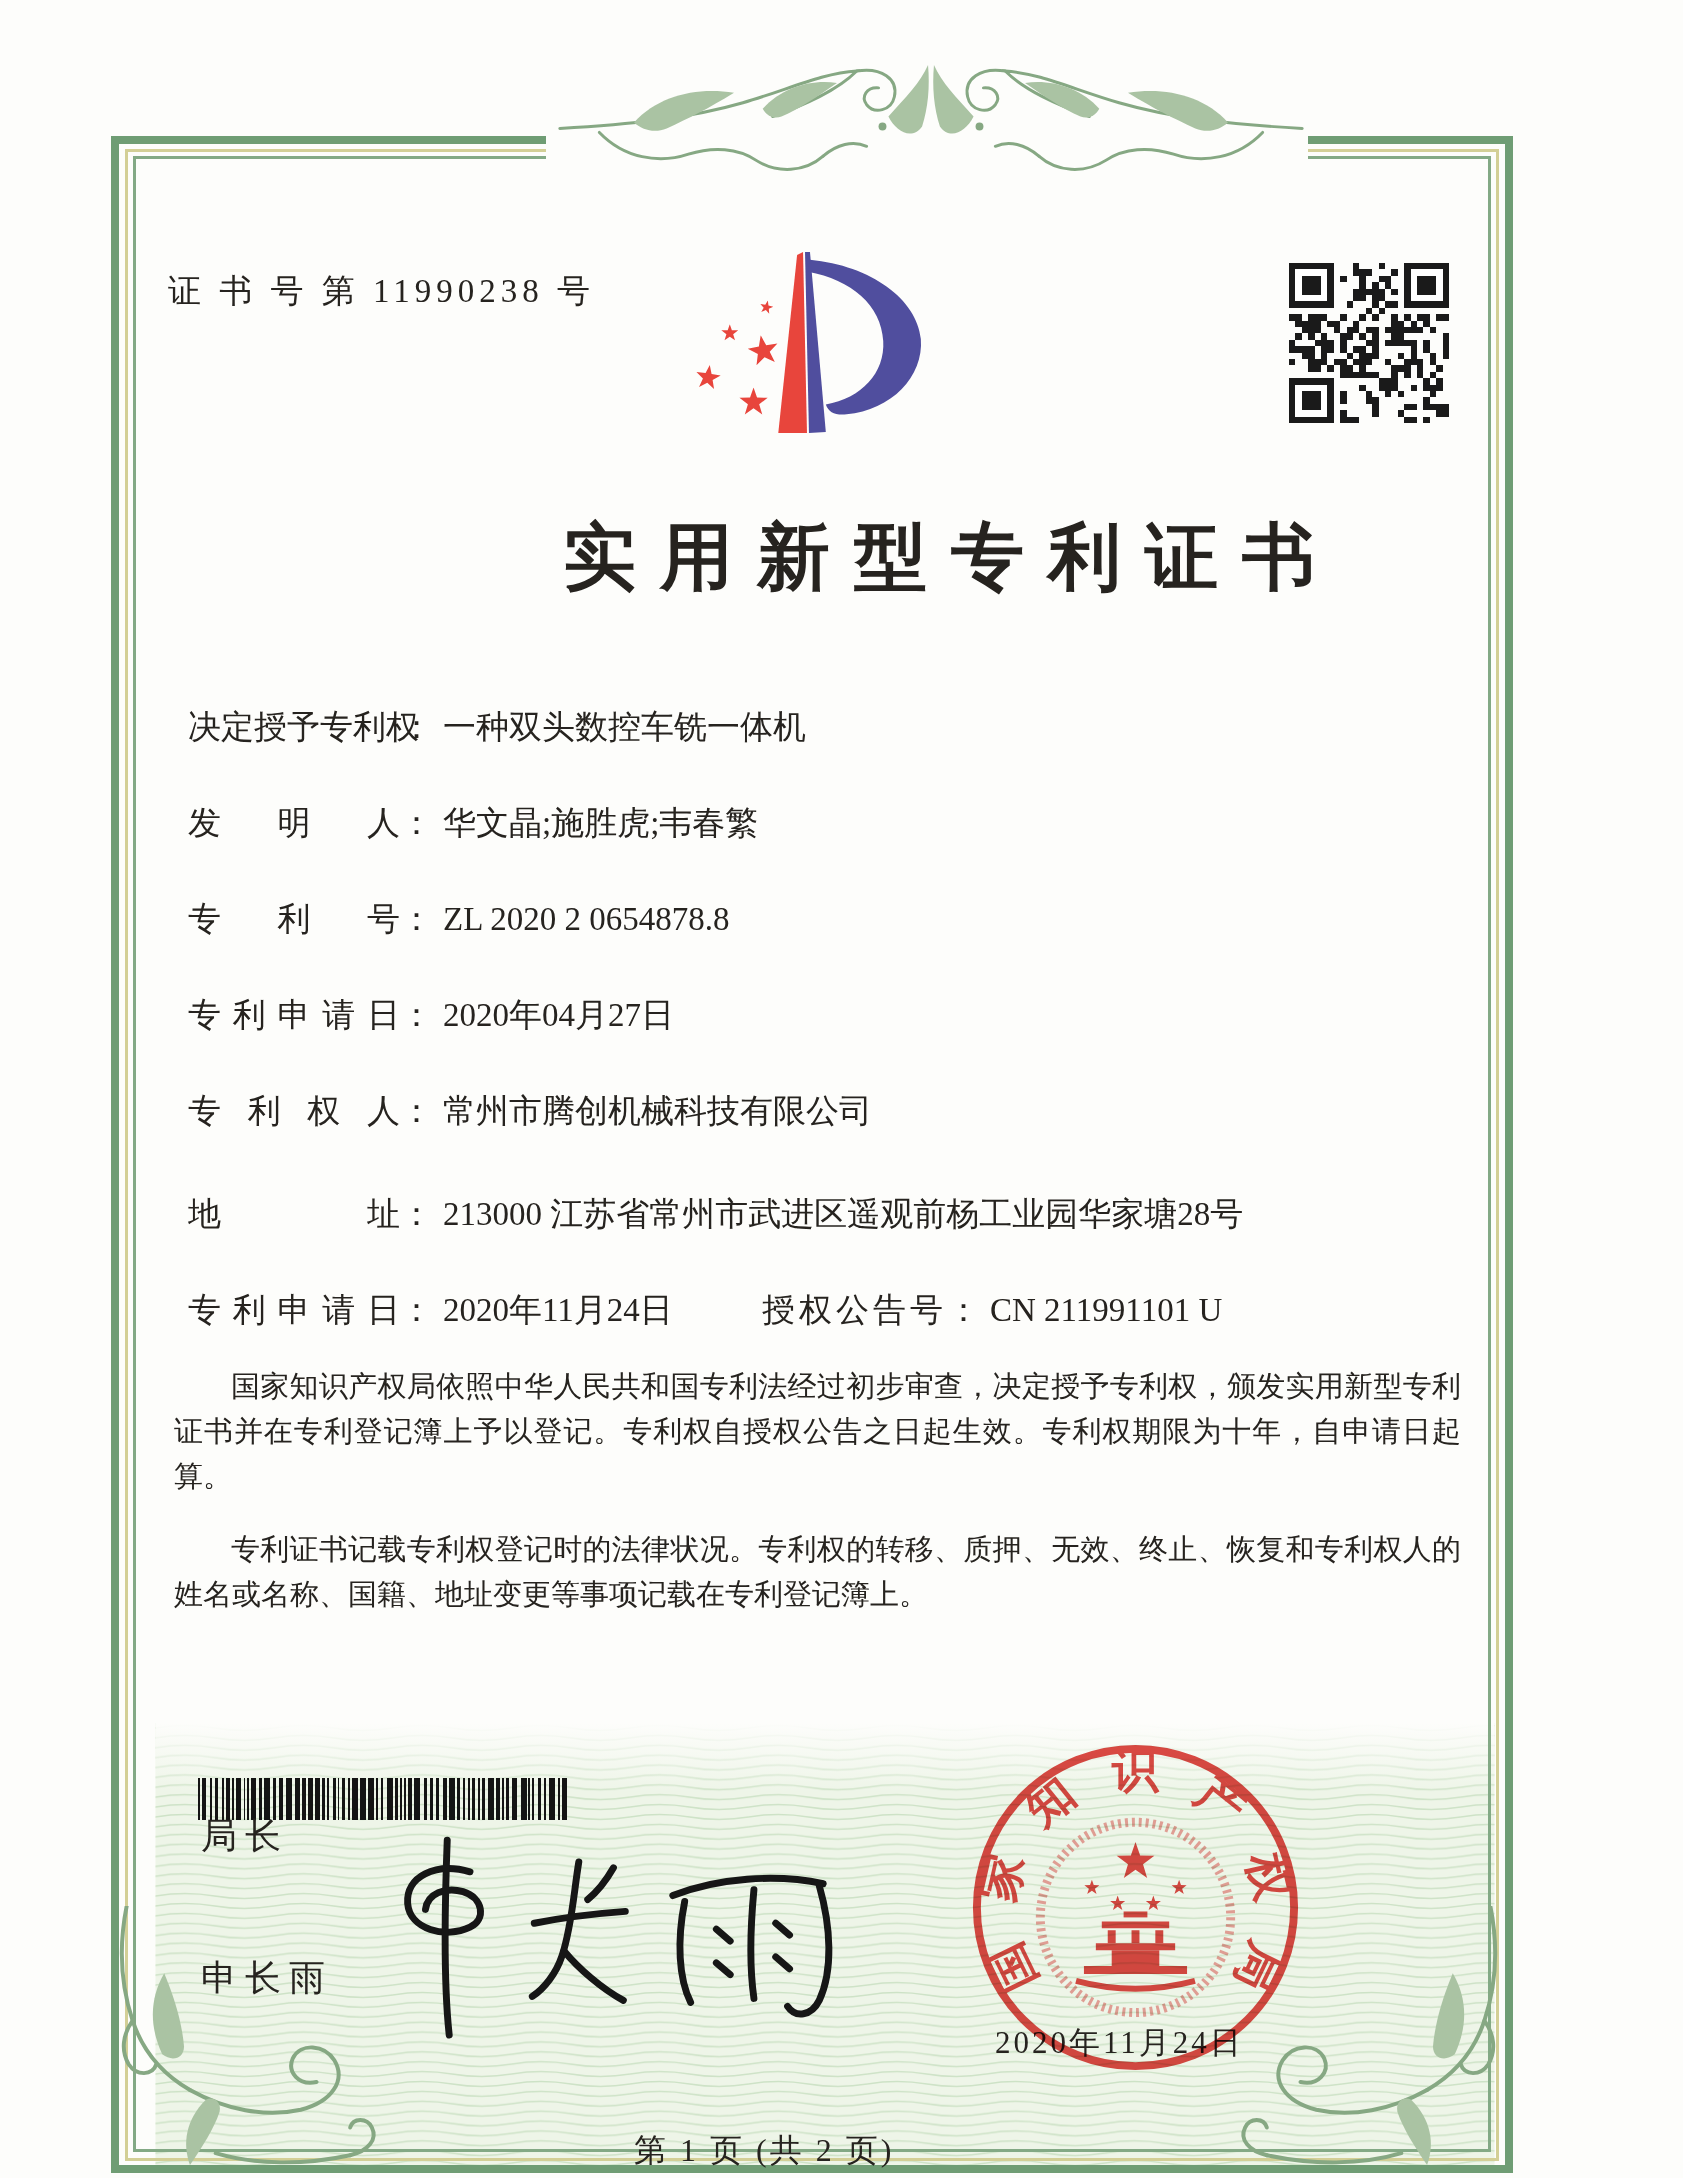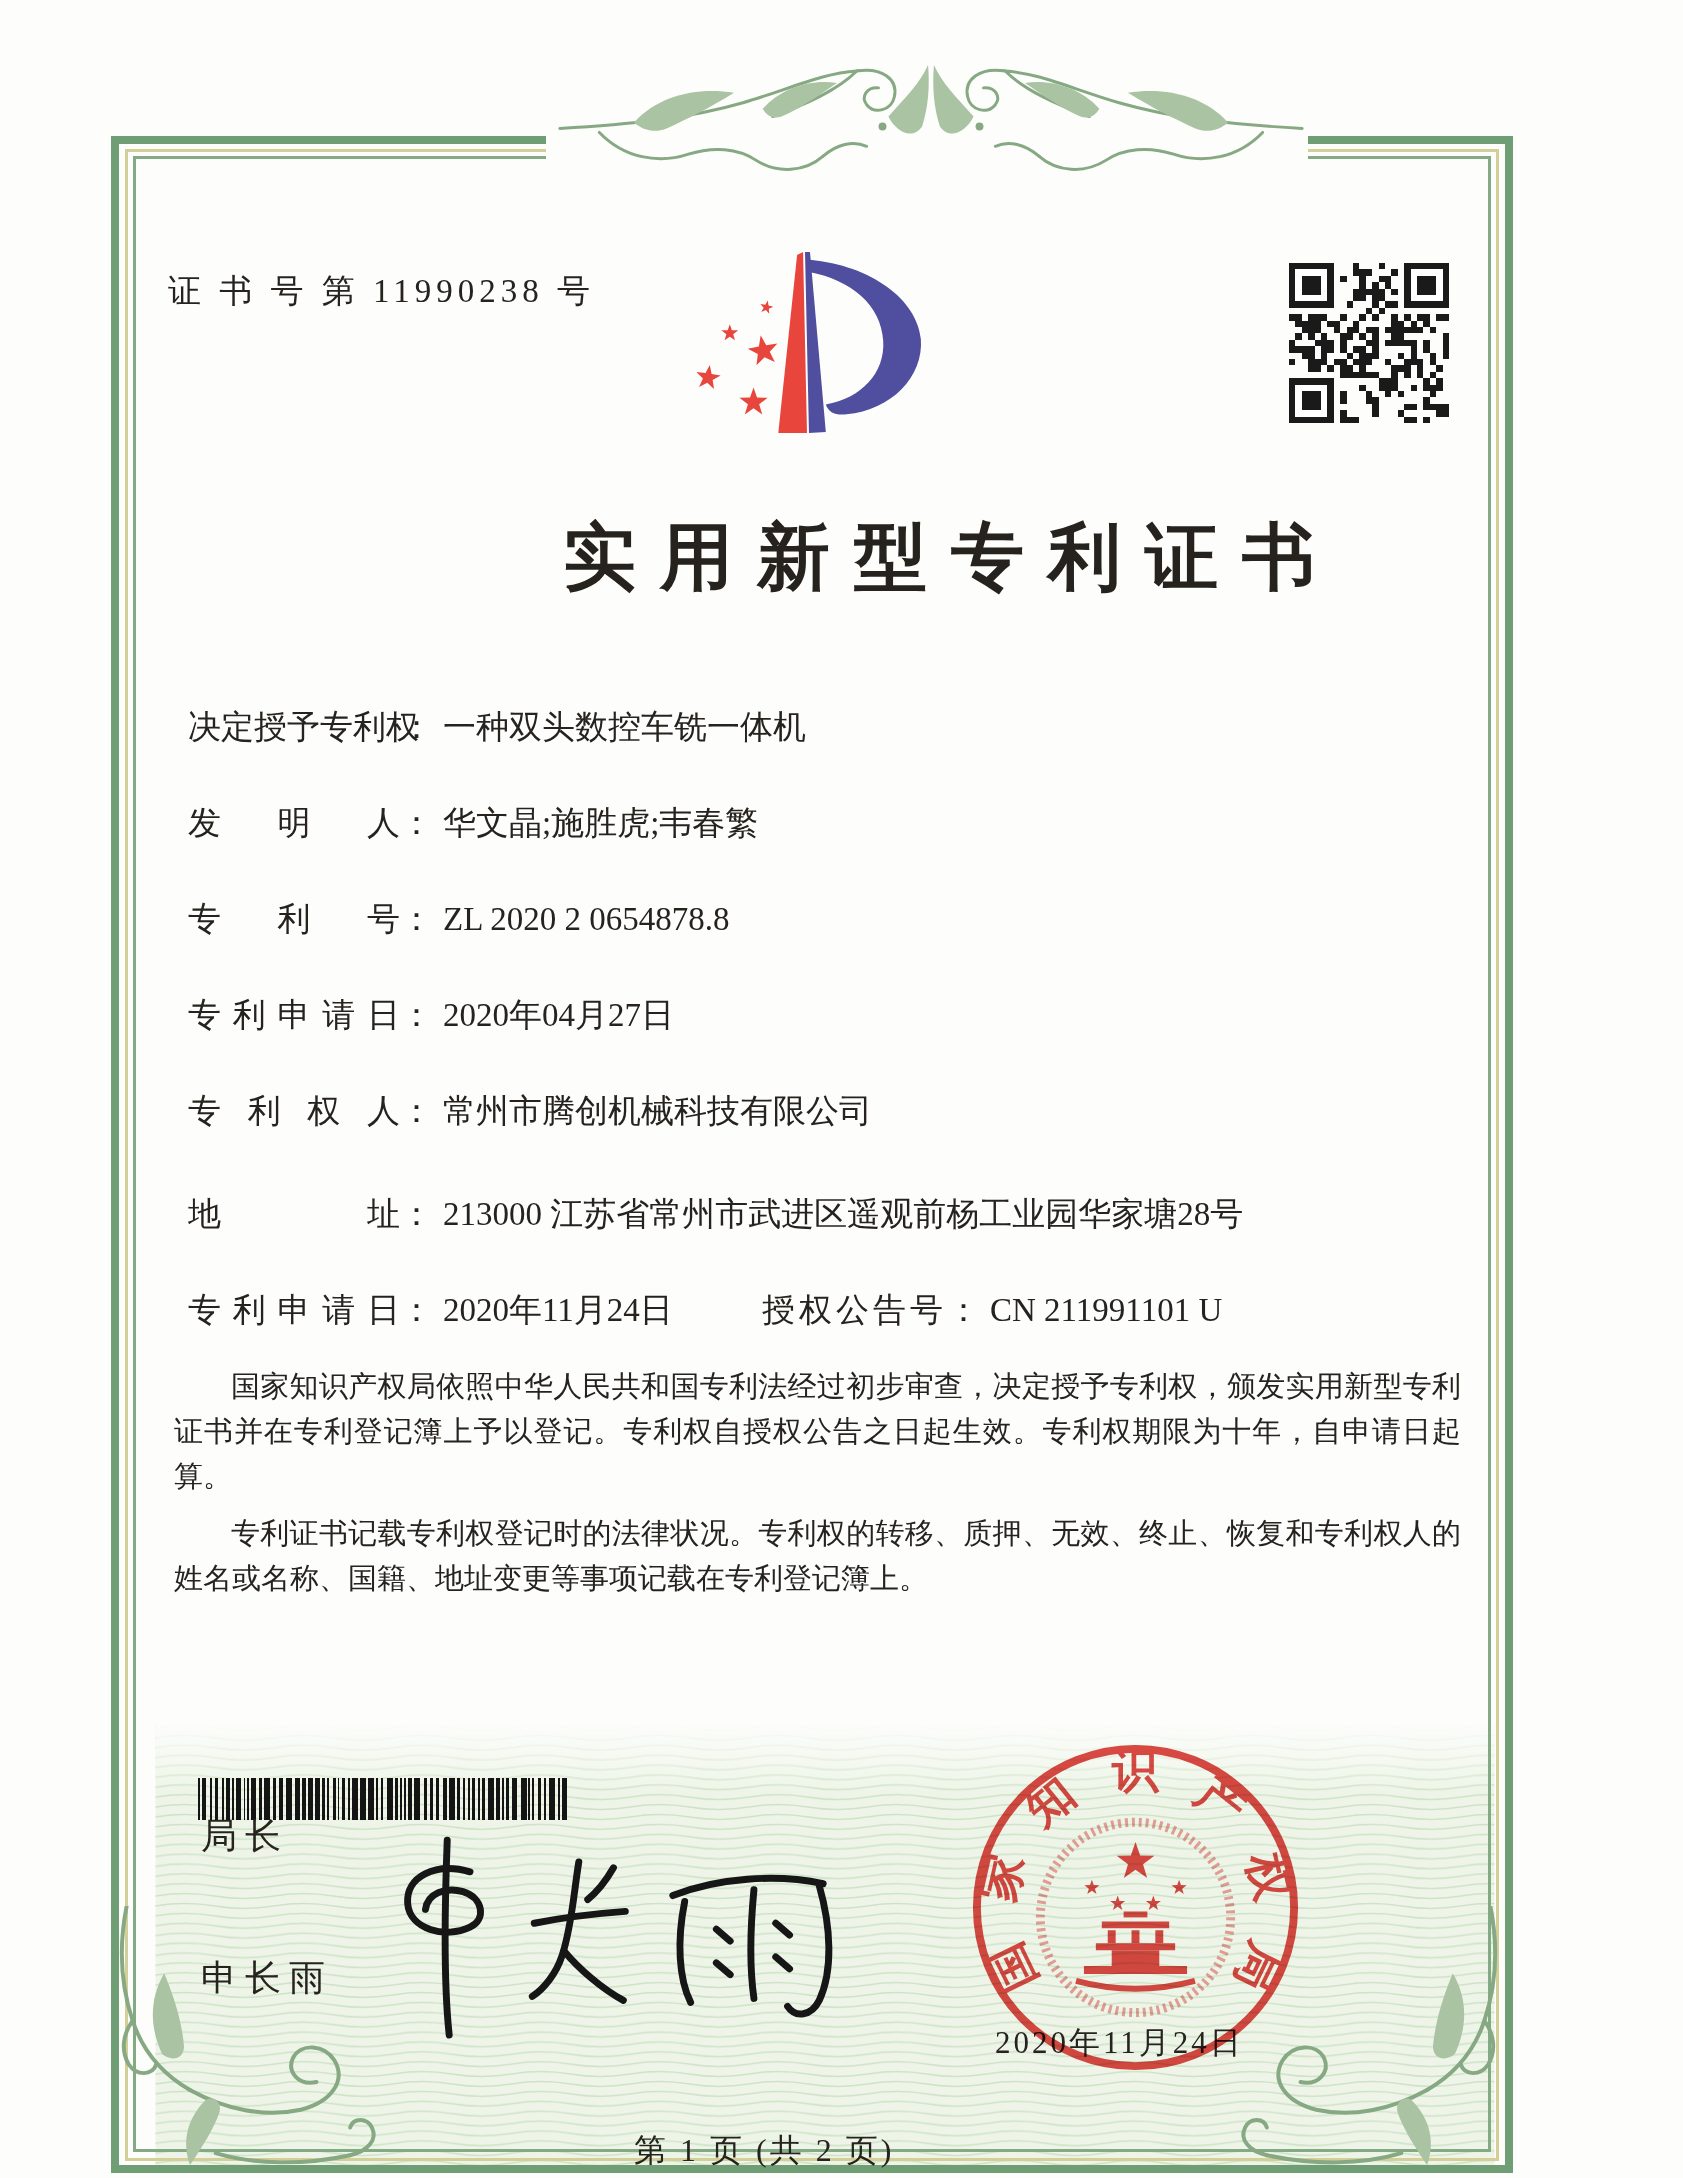--- a/index.html
+++ b/index.html
@@ -31,21 +31,21 @@
   .flabel{display:inline-block; width:212px; text-align:justify; text-align-last:justify; vertical-align:bottom;}
   .fcolon{display:inline-block; margin-right:10px;}
   .frow.r0{top:705px;} .frow.r1{top:801px;} .frow.r2{top:897px;}
   .frow.r3{top:993px;} .frow.r4{top:1089px;} .frow.r5{top:1192px;} .frow.r6{top:1288px;}
   .frow.g2{left:762px; top:1288px;}
   .frow.g2 .flabel{width:auto; text-align:right; text-align-last:left; letter-spacing:4px;}
   
   .legal{position:absolute; left:174px; top:1364px; width:1287px; font-size:29px; line-height:45px;
          text-align:justify; z-index:10;}
   .legal p{margin:0; text-indent:57px;}
-  .legal p + p{margin-top:12px;}
+  .legal p + p{margin-top:28px;}
   
   .barcode{position:absolute; left:198px; top:1778px; width:376px; height:42px; z-index:10;}
   .sig-title{position:absolute; left:201px; top:1812px; font-size:36px; letter-spacing:8px;
              font-family:"Liberation Sans","DejaVu Sans",sans-serif; z-index:10;}
   .sig-name{position:absolute; left:201px; top:1954px; font-size:36px; letter-spacing:8px;
             font-family:"Liberation Sans","DejaVu Sans",sans-serif; z-index:10;}
   .signature{position:absolute; left:376px; top:1832px; width:465px; height:228px; z-index:11;}
   .seal{position:absolute; left:965px; top:1737px; width:341px; height:341px; z-index:20;
         mix-blend-mode:multiply; opacity:.92; color:var(--c-seal-red,#dd3a35);}
   .seal-date{position:absolute; left:995px; top:2022px; font-size:31px; letter-spacing:3px; z-index:12;}

